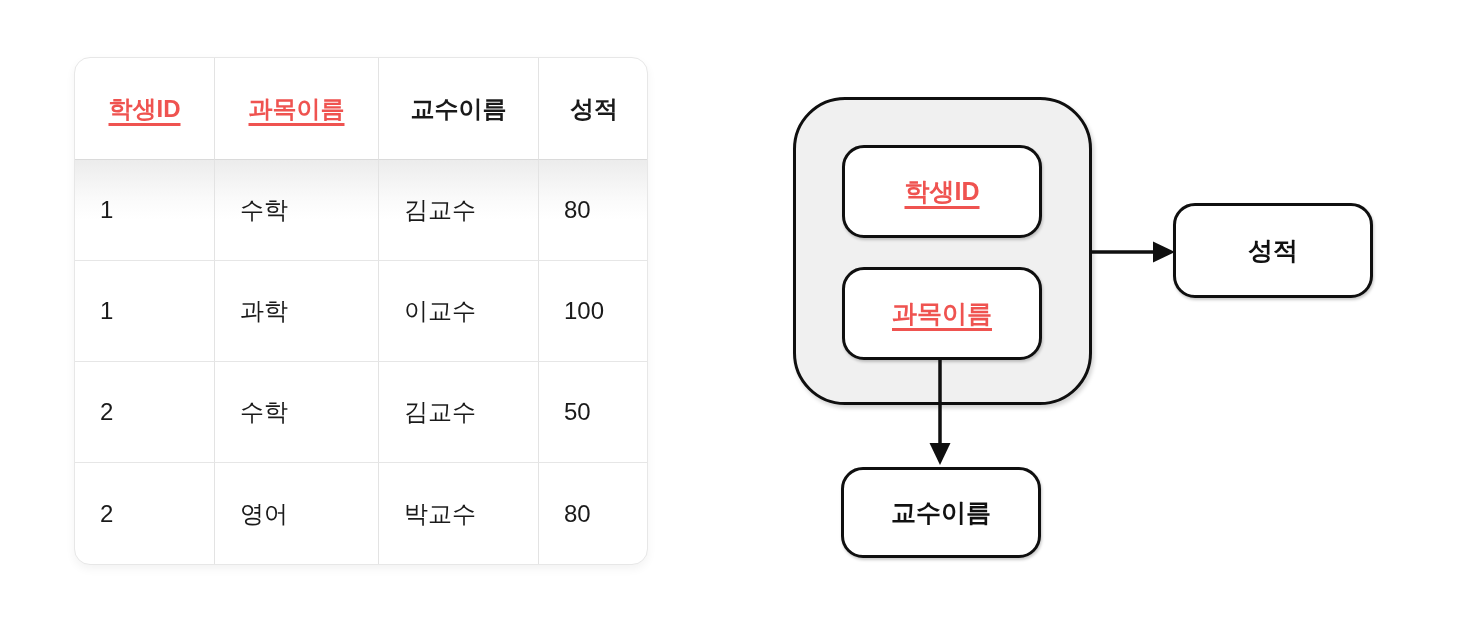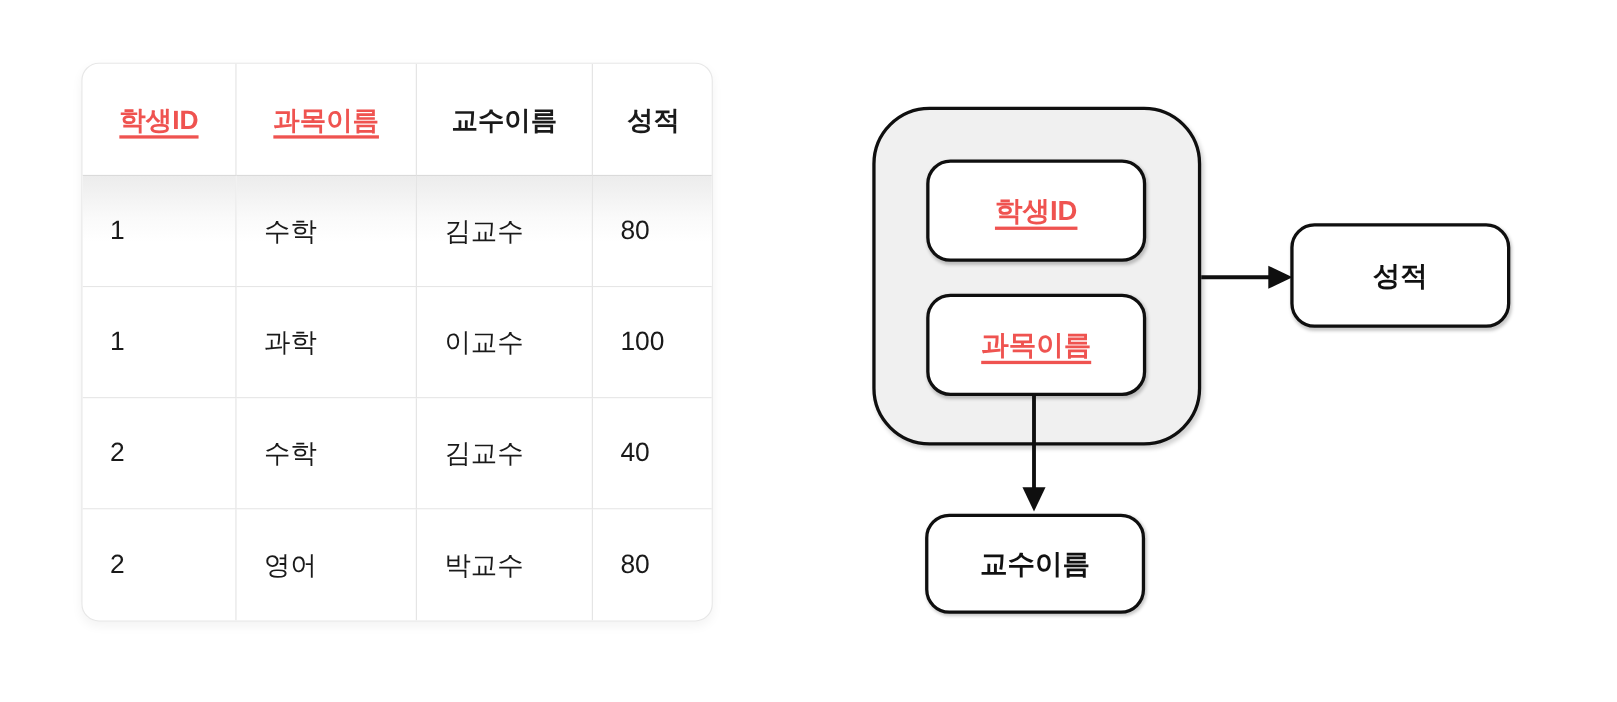--- a/index.html
+++ b/index.html
@@ -145,21 +145,21 @@
       <tr>
         <td>1</td>
         <td>과학</td>
         <td>이교수</td>
         <td>100</td>
       </tr>
       <tr>
         <td>2</td>
         <td>수학</td>
         <td>김교수</td>
-        <td>40</td>
+        <td>50</td>
       </tr>
       <tr>
         <td>2</td>
         <td>영어</td>
         <td>박교수</td>
         <td>80</td>
       </tr>
     </tbody>
   </table>
 </div>

